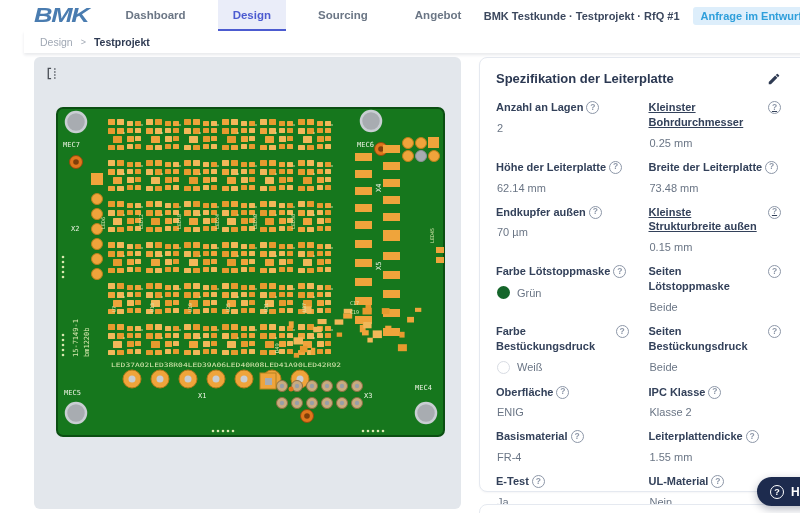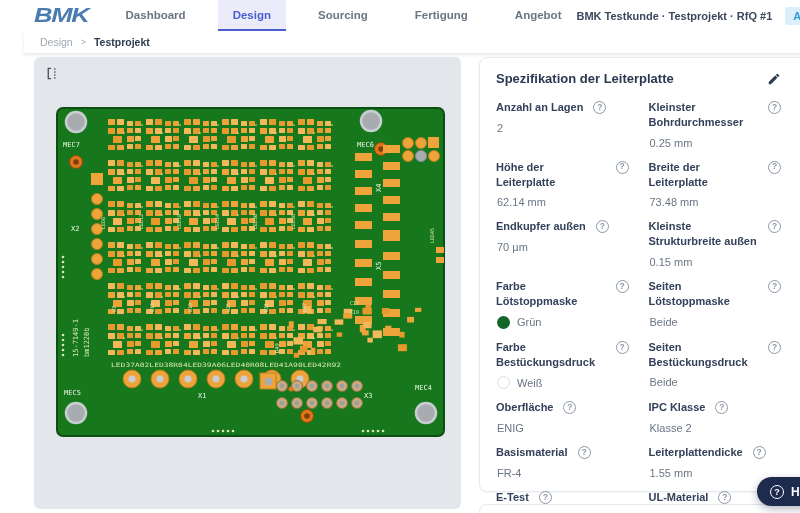--- a/index.html
+++ b/index.html
@@ -40,23 +40,23 @@
 
   
   .card { position:absolute; left:455px; top:57px; width:335px; height:435px;
     background:#fff; border:1px solid #e5e9f0; border-radius:8px;
     box-shadow:0 1px 2px rgba(20,30,60,.04); padding:13px 32px 0 16px; }
   .card-head { display:flex; align-items:center; justify-content:space-between; }
   .card-title { font-size:13px; font-weight:bold; color:#2b3852; }
   .edit-icon { width:14px; height:14px; color:#2e3a52; cursor:pointer; }
   .fields { margin-top:14px; display:grid; grid-template-columns:1fr 1fr;
     column-gap:20px; row-gap:11px; }
-  .f-label { display:flex; align-items:flex-start; gap:10px; font-size:11px;
+  .f-label { display:flex; align-items:flex-start; gap:3px; font-size:11px;
     font-weight:bold; color:#33415a; line-height:1.35; }
-  .f-label.spread { justify-content:space-between; }
+  .f-label.spread { justify-content:space-between;text-decoration:underline; }
   .help { flex:none; width:13px; height:13px; border:1px solid #8d97a8; border-radius:50%;
     color:#8d97a8; font-size:8.5px; font-weight:bold; display:flex; align-items:center;
     justify-content:center; cursor:pointer; margin-top:1px; }
   .f-value { margin-top:7px; font-size:11px; color:#6a7585; display:flex;
     align-items:center; gap:7px; padding-left:1px; }
   .dot { width:13px; height:13px; border-radius:50%; flex:none; }
   .dot.white { border:1px solid #d8dce3; }
 
   
   .card2 { position:absolute; left:455px; top:504px; width:335px; height:20px;
@@ -74,21 +74,20 @@
 <body>
 
 <div id="app">
 
   <div class="topbar">
     <div class="logo">BMK</div>
     <div class="nav">
         <div class="nav-item">Dashboard</div>
         <div class="nav-item active">Design</div>
         <div class="nav-item">Sourcing</div>
-        <div class="nav-item">Fertigung</div>
         <div class="nav-item">Angebot</div>
       </div>
     <div class="top-right">
       <span class="context">BMK Testkunde · Testprojekt · RfQ #1</span>
       <span class="badge">Anfrage im Entwurf</span>
 
     </div>
   </div>
 
   <div class="breadcrumb">

